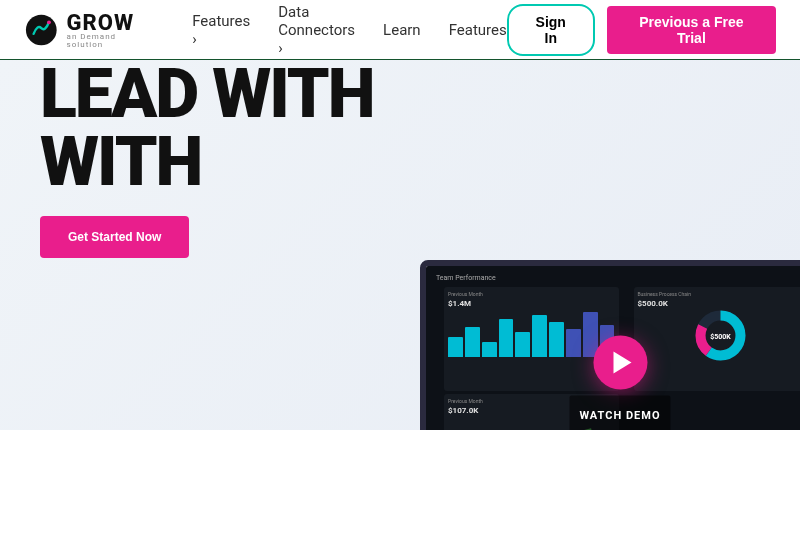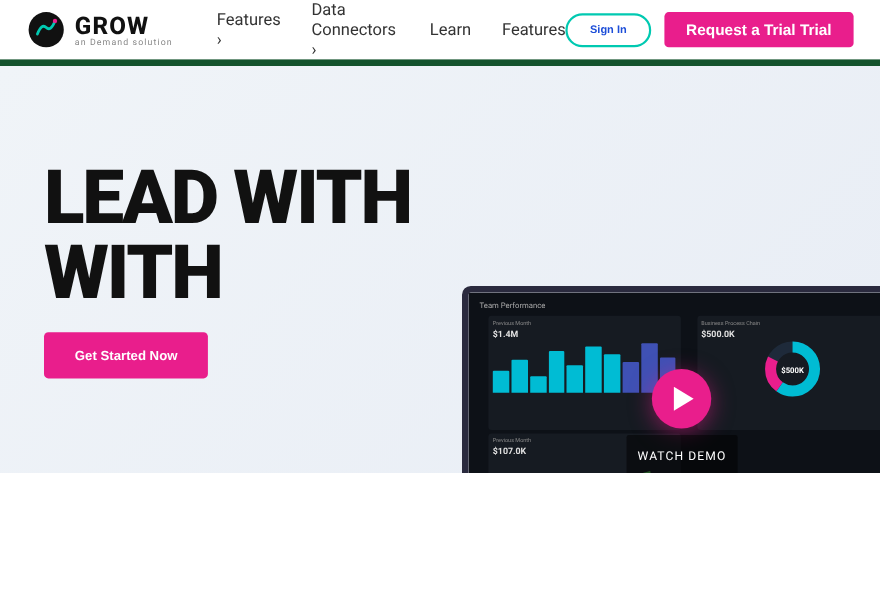--- a/index.html
+++ b/index.html
@@ -11,21 +11,21 @@
       overflow: hidden;
     }
 
     
     nav {
       display: flex;
       align-items: center;
       padding: 0 24px;
       height: 60px;
       background: #fff;
-      border-bottom: 6px solid #14532d;
+      border-bottom: 1px solid #14532d;
       position: relative;
       z-index: 10;
     }
     .logo {
       display: flex;
       align-items: center;
       gap: 8px;
       margin-right: 40px;
     }
     .logo-icon {
@@ -60,43 +60,42 @@
     .nav-actions {
       display: flex;
       align-items: center;
       gap: 12px;
     }
     .btn-signin {
       padding: 8px 20px;
       border: 2px solid #00c9b1;
       border-radius: 16px;
       background: transparent;
-      color: #1d4ed8;
-      font-size: 10px;
+      color: #000000;
+      font-size: 14px;
       font-weight: 600;
       cursor: pointer;
     }
     .btn-trial {
       padding: 8px 20px;
       border: none;
       border-radius: 4px;
       background: #e91e8c;
       color: #fff;
       font-size: 14px;
       font-weight: 600;
       cursor: pointer;
     }
 
     
     .hero {
       background: linear-gradient(135deg, #f0f4f8 0%, #e8edf5 100%);
       height: 370px;
       position: relative;
       display: flex;
-      align-items: center;
       overflow: hidden;
     }
     .hero-content {
       padding: 0 40px;
       max-width: 420px;
       z-index: 2;
       position: relative;
     }
     .hero-title {
       font-size: 68px;
@@ -251,21 +250,21 @@
     .play-triangle {
       width: 0;
       height: 0;
       border-top: 11px solid transparent;
       border-bottom: 11px solid transparent;
       border-left: 18px solid #fff;
       margin-left: 4px;
     }
     .watch-label {
       font-size: 11px;
-      font-weight: 400;
+      font-weight: 700;
       color: #fff;
       letter-spacing: 1px;
       background: rgba(0,0,0,0.5);
       padding: 13px 10px;
       border-radius: 2px;
     }
   </style>
 </head>
 <body>
 
@@ -284,21 +283,21 @@
 
   <div class="nav-links">
     <a class="nav-link">Features ›</a>
     <a class="nav-link">Data Connectors ›</a>
     <a class="nav-link">Learn</a>
     <a class="nav-link">Features</a>
   </div>
 
   <div class="nav-actions">
     <button class="btn-signin">Sign In</button>
-    <button class="btn-trial">Request a Trial Trial</button>
+    <button class="btn-trial">Previous a Free Trial</button>
   </div>
 </nav>
 
 <section class="hero">
   <div class="hero-content">
     <h1 class="hero-title">
       <span>LEAD WITH</span><br>
       <span>WITH</span>
     </h1>
     <button class="btn-get-started">Get Started Now</button>

